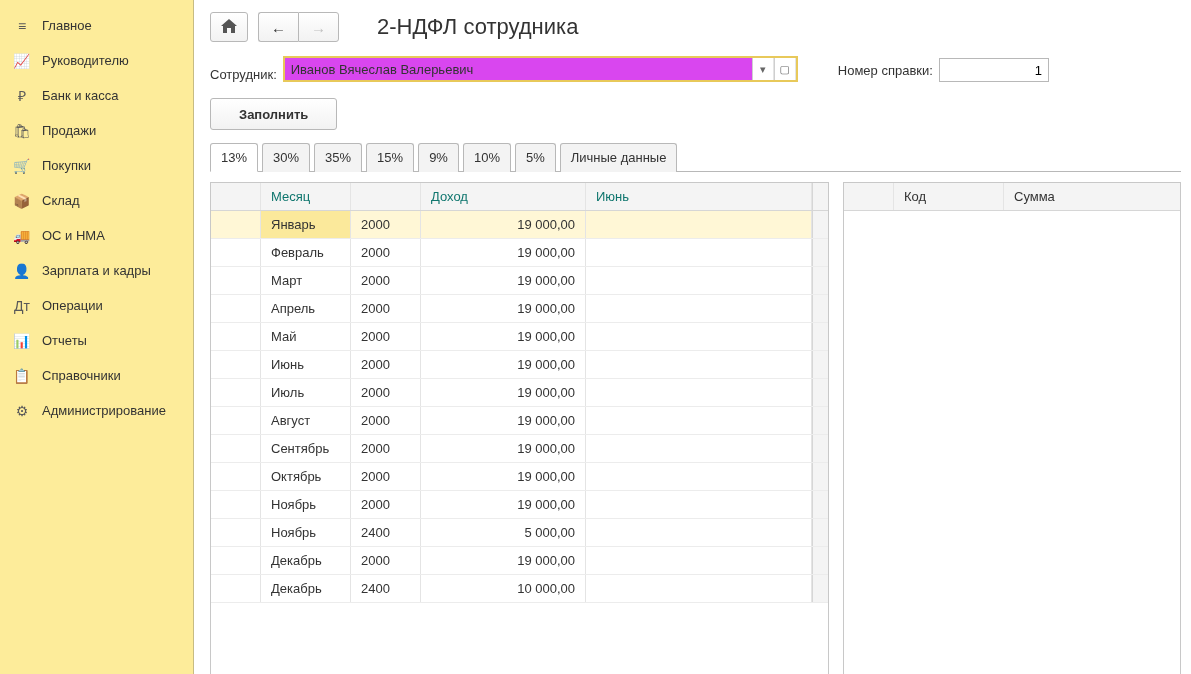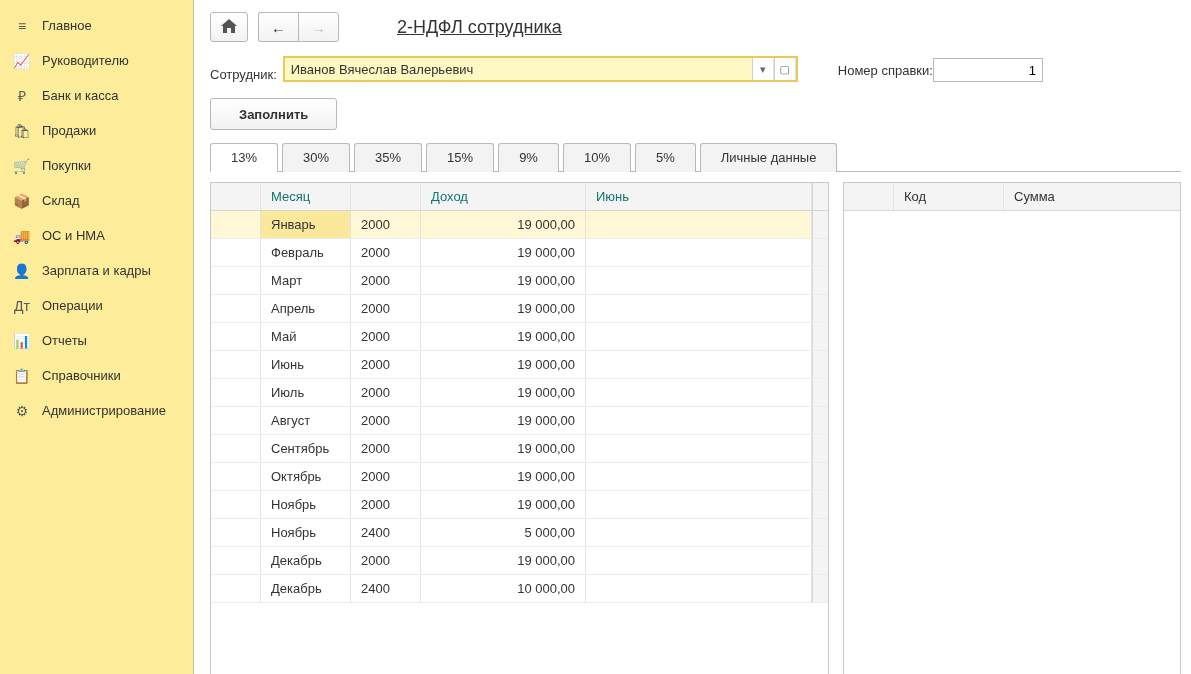--- a/index.html
+++ b/index.html
@@ -61,64 +61,64 @@
     padding: 0 10px;
     font-size: 13px;
   }
   .nav-btns { display: inline-flex; }
   .nav-btns .btn { border-radius: 0; padding: 0 12px;}
   .nav-btns .btn:first-child { border-radius: 3px 0 0 3px; border-right: none;}
   .nav-btns .btn:last-child  { border-radius: 0 3px 3px 0; }
   .nav-btns .arrow { font-weight: bold; font-size: 15px; }
   .nav-btns .disabled { color: #c0c0c0; }
 
-  .page-title { font-size: 18px; color: #333; margin-left: 48px; font-weight: normal; text-decoration: underline; }
+  .page-title { font-size: 22px; color: #333; margin-left: 28px; font-weight: normal; }
 
   .form-row { display: flex; align-items: flex-end; margin-bottom: 16px; gap: 6px;}
   .form-row label { white-space: nowrap; }
   .emp-field {
     display: flex;
     align-items: center;
     border: 2px solid #e8c95a;
     height: 26px;
     width: 515px;
   }
   .emp-field input {
     flex: 1;
     border: none;
     outline: none;
     height: 100%;
     padding: 0 6px;
     font-size: 13px;
     color: #333;
-    background: #fef9c3;
+    background: #d946ef;
   }
   .emp-field .cell {
     width: 22px; height: 100%;
     border-left: 1px solid #cfcfcf;
     display: flex; align-items: center; justify-content: center;
     font-size: 11px; color: #666; cursor: pointer;
     background: #fff;
   }
 
-  .ref-wrap { margin-left: 34px; display: flex; align-items: center; }
+  .ref-wrap { margin-left: 34px; display: flex; align-items: center; gap: 6px;}
   .ref-wrap input {
     width: 110px; height: 24px;
     border: 1px solid #b8b8b8;
     padding: 0 6px;
     text-align: right;
     font-size: 13px;
   }
 
   .fill-btn { font-weight: bold; padding: 0 28px; height: 32px; margin-bottom: 12px;}
 
   
   .tabs { display: flex; border-bottom: 1px solid #b8b8b8; }
   .tab {
-    padding: 6px 20px;
+    padding: 6px 10px;
     border: 1px solid #b8b8b8;
     border-bottom: none;
     background: #f3f3f3;
     margin-right: 4px;
     border-radius: 3px 3px 0 0;
     cursor: pointer;
     position: relative;
     top: 1px;
     color: #333;
   }

